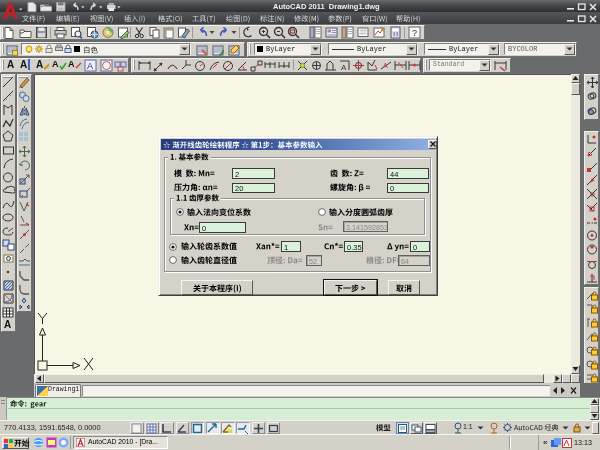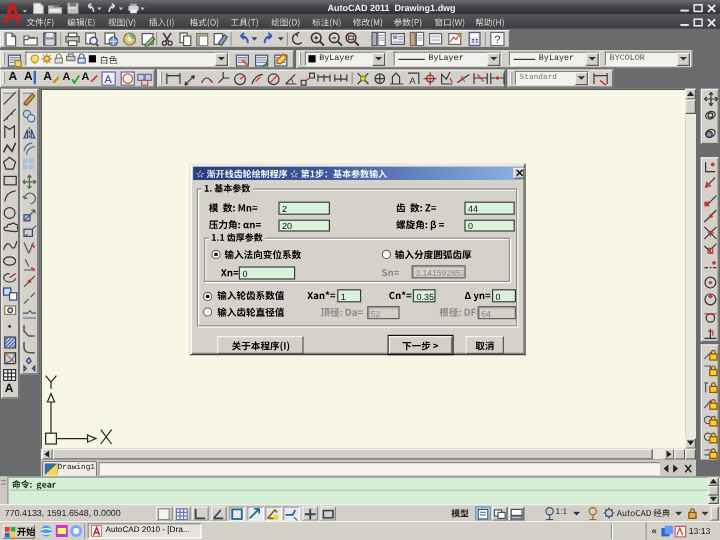--- a/index.html
+++ b/index.html
@@ -1008,21 +1008,21 @@
 <div style="position:absolute;left:181px;top:254.5px;width:57px;height:10px">
     <svg width="57" height="10" viewBox="0 0 57 10" style="display:block">
       <path transform="translate(0,8.2)" d="M5.8 -3.6V-0.6H6.5V-3.6ZM6.8 -3.9V-0.2C6.8 -0.1 6.8 -0.1 6.7 -0.1C6.6 -0.1 6.2 -0.1 5.9 -0.1C6.0 0.1 6.1 0.4 6.1 0.6C6.6 0.6 7.0 0.6 7.2 0.5C7.5 0.4 7.5 0.2 7.5 -0.2V-3.9ZM5.2 -6.9C4.7 -6.1 3.8 -5.5 3.0 -5.1V-5.9H1.9C1.9 -6.2 2.0 -6.4 2.0 -6.7L1.1 -6.8C1.1 -6.5 1.1 -6.2 1.0 -5.9H0.3V-5.0H0.9C0.8 -4.5 0.7 -4.0 0.6 -3.9C0.5 -3.5 0.4 -3.3 0.2 -3.2C0.3 -3.0 0.5 -2.6 0.5 -2.5C0.6 -2.5 0.9 -2.6 1.1 -2.6H1.6V-1.7C1.1 -1.6 0.6 -1.5 0.3 -1.5L0.4 -0.6L1.6 -0.9V0.7H2.4V-1.0L3.0 -1.2L2.9 -2.0L2.4 -1.9V-2.6H2.9V-3.4H2.4V-4.5H1.6V-3.4H1.2C1.4 -3.9 1.6 -4.5 1.7 -5.0H2.9L2.7 -4.9C2.9 -4.7 3.2 -4.4 3.3 -4.2L3.7 -4.4V-4.1H6.9V-4.5L7.3 -4.2C7.4 -4.5 7.7 -4.8 7.9 -5.0C7.1 -5.3 6.4 -5.7 5.9 -6.3L6.0 -6.5ZM4.4 -4.9C4.7 -5.1 5.1 -5.4 5.4 -5.7C5.6 -5.4 6.0 -5.1 6.3 -4.9ZM4.8 -3.0V-2.6H4.0V-3.0ZM3.2 -3.8V0.7H4.0V-0.9H4.8V-0.2C4.8 -0.1 4.7 -0.1 4.7 -0.1C4.6 -0.1 4.4 -0.1 4.2 -0.1C4.3 0.1 4.4 0.5 4.4 0.7C4.8 0.7 5.0 0.7 5.3 0.5C5.5 0.4 5.5 0.2 5.5 -0.2V-3.8ZM4.0 -2.0H4.8V-1.5H4.0Z M10.2 -5.9C10.7 -5.6 11.1 -5.2 11.4 -4.7C11.0 -2.6 10.0 -1.0 8.3 -0.2C8.5 0.0 9.0 0.4 9.1 0.6C10.6 -0.2 11.6 -1.6 12.2 -3.4C13.0 -1.9 13.7 -0.3 15.4 0.6C15.4 0.4 15.7 -0.2 15.8 -0.5C13.2 -2.1 13.3 -4.9 10.8 -6.8Z M19.8 -3.6C19.5 -2.5 18.9 -1.6 17.8 -1.1C18.1 -1.0 18.4 -0.7 18.6 -0.5C19.1 -0.8 19.6 -1.3 20.0 -1.8C20.5 -1.4 21.2 -0.9 21.6 -0.5L22.2 -1.2C21.8 -1.6 21.0 -2.1 20.4 -2.6C20.5 -2.8 20.6 -3.1 20.7 -3.5ZM16.8 -3.5V0.4H22.3V0.7H23.3V-3.5H22.3V-0.4H17.8V-3.5ZM16.4 -4.6V-3.8H23.7V-4.6H20.5V-5.3H22.9V-6.1H20.5V-6.8H19.5V-4.6H18.5V-6.4H17.5V-4.6Z M30.4 -3.5C30.0 -3.2 29.4 -2.8 28.9 -2.5V-3.8H28.2C28.7 -4.3 29.1 -4.9 29.4 -5.4C29.9 -4.6 30.5 -3.8 31.1 -3.2C31.3 -3.5 31.6 -3.8 31.8 -4.0C31.1 -4.5 30.3 -5.5 29.9 -6.4L30.0 -6.6L29.0 -6.8C28.6 -5.9 28.0 -4.7 26.9 -3.9C27.1 -3.7 27.4 -3.4 27.5 -3.1C27.7 -3.3 27.8 -3.4 28.0 -3.6V-0.7C28.0 0.2 28.2 0.5 29.2 0.5C29.4 0.5 30.1 0.5 30.3 0.5C31.2 0.5 31.4 0.1 31.5 -1.1C31.3 -1.2 30.9 -1.3 30.6 -1.5C30.6 -0.6 30.6 -0.4 30.3 -0.4C30.1 -0.4 29.5 -0.4 29.3 -0.4C29.0 -0.4 28.9 -0.4 28.9 -0.7V-1.5C29.6 -1.8 30.4 -2.3 31.0 -2.7ZM24.6 -2.5C24.6 -2.6 24.9 -2.6 25.2 -2.6H25.7V-1.7C25.2 -1.6 24.6 -1.5 24.2 -1.5L24.4 -0.6L25.7 -0.8V0.7H26.6V-0.9L27.4 -1.1L27.4 -1.9L26.6 -1.8V-2.6H27.3L27.3 -3.5H26.6V-4.6H25.7V-3.5H25.3C25.5 -3.9 25.7 -4.5 25.9 -5.0H27.3V-5.9H26.1C26.2 -6.2 26.2 -6.4 26.2 -6.6L25.4 -6.8C25.3 -6.5 25.3 -6.2 25.2 -5.9H24.3V-5.0H25.0C24.9 -4.5 24.8 -4.1 24.7 -3.9C24.6 -3.5 24.4 -3.3 24.3 -3.2C24.4 -3.0 24.5 -2.6 24.6 -2.5Z M33.4 -5.0V-0.4H32.3V0.5H39.7V-0.4H38.7V-5.0H36.2L36.3 -5.4H39.5V-6.2H36.5L36.5 -6.7L35.5 -6.8L35.4 -6.2H32.5V-5.4H35.3L35.3 -5.0ZM34.3 -3.1H37.7V-2.7H34.3ZM34.3 -3.8V-4.2H37.7V-3.8ZM34.3 -2.0H37.7V-1.5H34.3ZM34.3 -0.4V-0.8H37.7V-0.4Z M41.9 -6.8C41.6 -6.3 40.9 -5.6 40.2 -5.2C40.4 -5.0 40.6 -4.6 40.7 -4.4C41.5 -4.9 42.3 -5.7 42.8 -6.4ZM43.1 -6.4V-5.5H45.8C45.0 -4.7 43.7 -3.9 42.4 -3.6C42.6 -3.4 42.9 -3.0 43.0 -2.8C43.8 -3.0 44.6 -3.4 45.3 -3.9C46.0 -3.5 46.8 -3.1 47.2 -2.8L47.7 -3.6C47.3 -3.8 46.7 -4.2 46.0 -4.5C46.6 -4.9 47.0 -5.4 47.4 -6.0L46.7 -6.4L46.5 -6.4ZM43.2 -2.7V-1.8H44.7V-0.4H42.7V0.5H47.7V-0.4H45.7V-1.8H47.3V-2.7ZM42.1 -5.0C41.6 -4.2 40.9 -3.5 40.2 -3.0C40.3 -2.7 40.5 -2.2 40.6 -2.0C40.8 -2.2 41.0 -2.4 41.3 -2.6V0.7H42.2V-3.7C42.5 -4.0 42.7 -4.3 42.9 -4.7Z M52.7 -6.8C52.7 -6.6 52.6 -6.3 52.6 -6.1H50.7V-5.2H52.5L52.4 -4.7H51.0V-0.2H50.3V0.6H55.7V-0.2H55.1V-4.7H53.3L53.4 -5.2H55.6V-6.1H53.6L53.7 -6.8ZM51.9 -0.2V-0.7H54.2V-0.2ZM51.9 -2.9H54.2V-2.4H51.9ZM51.9 -3.6V-4.0H54.2V-3.6ZM51.9 -1.8H54.2V-1.4H51.9ZM49.9 -6.8C49.5 -5.6 48.8 -4.5 48.2 -3.8C48.3 -3.5 48.6 -3.0 48.7 -2.8C48.8 -2.9 49.0 -3.1 49.1 -3.3V0.7H50.0V-4.7C50.3 -5.3 50.6 -5.9 50.8 -6.5Z" fill="#000"></path>
     </svg>
   </div>
 <div style="position:absolute;left:267px;top:254.5px;width:36px;height:10px">
     <svg width="36" height="10" viewBox="0 0 36 10" style="display:block">
       <path transform="translate(0,8.2)" d="M5.1 -3.8V-2.4C5.1 -1.6 5.0 -0.6 3.0 -0.0C3.2 0.1 3.5 0.5 3.6 0.7C5.6 -0.1 6.0 -1.3 6.0 -2.3V-3.8ZM5.6 -0.6C6.2 -0.2 6.9 0.4 7.2 0.7L7.8 0.0C7.5 -0.3 6.8 -0.9 6.2 -1.2ZM3.7 -5.1V-1.2H4.6V-4.2H6.5V-1.2H7.5V-5.1H5.7L6.0 -5.7H7.8V-6.5H3.4V-5.7H5.0C4.9 -5.5 4.9 -5.3 4.8 -5.1ZM0.3 -6.3V-5.4H1.4V-0.6C1.4 -0.5 1.4 -0.4 1.3 -0.4C1.1 -0.4 0.7 -0.4 0.3 -0.4C0.4 -0.2 0.6 0.3 0.6 0.5C1.2 0.5 1.7 0.5 2.0 0.3C2.3 0.2 2.4 -0.1 2.4 -0.6V-5.4H3.2V-6.3Z M9.9 -6.8C9.6 -6.3 8.9 -5.6 8.2 -5.2C8.4 -5.0 8.6 -4.6 8.7 -4.4C9.5 -4.9 10.3 -5.7 10.8 -6.4ZM11.1 -6.4V-5.5H13.8C13.0 -4.7 11.7 -3.9 10.4 -3.6C10.6 -3.4 10.9 -3.0 11.0 -2.8C11.8 -3.0 12.6 -3.4 13.3 -3.9C14.0 -3.5 14.8 -3.1 15.2 -2.8L15.7 -3.6C15.3 -3.8 14.7 -4.2 14.0 -4.5C14.6 -4.9 15.0 -5.4 15.4 -6.0L14.7 -6.4L14.5 -6.4ZM11.2 -2.7V-1.8H12.7V-0.4H10.7V0.5H15.7V-0.4H13.7V-1.8H15.3V-2.7ZM10.1 -5.0C9.6 -4.2 8.9 -3.5 8.2 -3.0C8.3 -2.7 8.5 -2.2 8.6 -2.0C8.8 -2.2 9.0 -2.4 9.3 -2.6V0.7H10.2V-3.7C10.5 -4.0 10.7 -4.3 10.9 -4.7Z M17.3 -2.9C17.7 -2.9 18.0 -3.3 18.0 -3.7C18.0 -4.1 17.7 -4.5 17.3 -4.5C16.9 -4.5 16.6 -4.1 16.6 -3.7C16.6 -3.3 16.9 -2.9 17.3 -2.9ZM17.3 0.1C17.7 0.1 18.0 -0.2 18.0 -0.7C18.0 -1.1 17.7 -1.4 17.3 -1.4C16.9 -1.4 16.6 -1.1 16.6 -0.7C16.6 -0.2 16.9 0.1 17.3 0.1Z M21.1 0.0H22.8C24.6 0.0 25.7 -1.0 25.7 -3.0C25.7 -5.0 24.6 -5.9 22.8 -5.9H21.1ZM22.3 -1.0V-5.0H22.7C23.8 -5.0 24.5 -4.4 24.5 -3.0C24.5 -1.6 23.8 -1.0 22.7 -1.0Z M27.9 0.1C28.4 0.1 28.8 -0.1 29.2 -0.5H29.2L29.3 0.0H30.3V-2.6C30.3 -3.9 29.7 -4.6 28.6 -4.6C27.9 -4.6 27.2 -4.3 26.7 -4.0L27.1 -3.2C27.5 -3.5 27.9 -3.6 28.4 -3.6C28.9 -3.6 29.1 -3.3 29.1 -2.9C27.3 -2.7 26.5 -2.2 26.5 -1.2C26.5 -0.5 27.1 0.1 27.9 0.1ZM28.2 -0.8C27.9 -0.8 27.7 -1.0 27.7 -1.3C27.7 -1.7 28.0 -2.0 29.1 -2.1V-1.2C28.8 -1.0 28.6 -0.8 28.2 -0.8Z M31.2 -3.6H35.3V-4.4H31.2ZM31.2 -1.5H35.3V-2.4H31.2Z" fill="#888"></path>
     </svg>
   </div>
-<div style="position:absolute;left:306px;top:255px;width:27px;height:10.5px;background:#d5d2ca;border:1px solid #606060;box-shadow:inset 1px 1px 0 #a8a49c;overflow:hidden">
+<div style="position:absolute;left:306px;top:255px;width:16px;height:10.5px;background:#d5d2ca;border:1px solid #606060;box-shadow:inset 1px 1px 0 #a8a49c;overflow:hidden">
     <span style="font:7.2px 'Liberation Sans',sans-serif;color:#878787;position:absolute;left:2px;top:0.5px;white-space:nowrap">52</span>
   </div>
 <div style="position:absolute;left:366px;top:254.5px;width:36px;height:10px">
     <svg width="36" height="10" viewBox="0 0 36 10" style="display:block">
       <path transform="translate(0,8.2)" d="M1.4 -6.8V-5.3H0.3V-4.4H1.4C1.2 -3.4 0.7 -2.3 0.2 -1.7C0.4 -1.4 0.6 -1.0 0.7 -0.7C1.0 -1.1 1.2 -1.8 1.4 -2.4V0.7H2.3V-2.9C2.5 -2.6 2.6 -2.3 2.7 -2.1L3.2 -2.7C3.1 -2.9 2.5 -3.9 2.3 -4.1V-4.4H3.1V-5.3H2.3V-6.8ZM6.2 -4.3V-3.6H4.4V-4.3ZM6.2 -5.0H4.4V-5.6H6.2ZM3.5 0.7C3.7 0.6 4.0 0.5 5.5 0.1C5.5 -0.1 5.5 -0.5 5.5 -0.7L4.4 -0.5V-2.8H4.9C5.3 -1.2 5.9 0.0 7.2 0.7C7.3 0.4 7.6 0.0 7.8 -0.1C7.3 -0.4 6.8 -0.8 6.5 -1.2C6.8 -1.4 7.2 -1.8 7.6 -2.0L7.0 -2.7C6.7 -2.5 6.4 -2.1 6.0 -1.9C5.9 -2.2 5.8 -2.5 5.7 -2.8H7.1V-6.5H3.4V-0.7C3.4 -0.3 3.2 -0.1 3.1 -0.0C3.2 0.1 3.4 0.5 3.5 0.7Z M9.9 -6.8C9.6 -6.3 8.9 -5.6 8.2 -5.2C8.4 -5.0 8.6 -4.6 8.7 -4.4C9.5 -4.9 10.3 -5.7 10.8 -6.4ZM11.1 -6.4V-5.5H13.8C13.0 -4.7 11.7 -3.9 10.4 -3.6C10.6 -3.4 10.9 -3.0 11.0 -2.8C11.8 -3.0 12.6 -3.4 13.3 -3.9C14.0 -3.5 14.8 -3.1 15.2 -2.8L15.7 -3.6C15.3 -3.8 14.7 -4.2 14.0 -4.5C14.6 -4.9 15.0 -5.4 15.4 -6.0L14.7 -6.4L14.5 -6.4ZM11.2 -2.7V-1.8H12.7V-0.4H10.7V0.5H15.7V-0.4H13.7V-1.8H15.3V-2.7ZM10.1 -5.0C9.6 -4.2 8.9 -3.5 8.2 -3.0C8.3 -2.7 8.5 -2.2 8.6 -2.0C8.8 -2.2 9.0 -2.4 9.3 -2.6V0.7H10.2V-3.7C10.5 -4.0 10.7 -4.3 10.9 -4.7Z M17.3 -2.9C17.7 -2.9 18.0 -3.3 18.0 -3.7C18.0 -4.1 17.7 -4.5 17.3 -4.5C16.9 -4.5 16.6 -4.1 16.6 -3.7C16.6 -3.3 16.9 -2.9 17.3 -2.9ZM17.3 0.1C17.7 0.1 18.0 -0.2 18.0 -0.7C18.0 -1.1 17.7 -1.4 17.3 -1.4C16.9 -1.4 16.6 -1.1 16.6 -0.7C16.6 -0.2 16.9 0.1 17.3 0.1Z M21.1 0.0H22.8C24.6 0.0 25.7 -1.0 25.7 -3.0C25.7 -5.0 24.6 -5.9 22.8 -5.9H21.1ZM22.3 -1.0V-5.0H22.7C23.8 -5.0 24.5 -4.4 24.5 -3.0C24.5 -1.6 23.8 -1.0 22.7 -1.0Z M26.9 0.0H28.0V-2.4H30.1V-3.4H28.0V-4.9H30.5V-5.9H26.9Z M31.1 -3.6H35.2V-4.4H31.1ZM31.1 -1.5H35.2V-2.4H31.1Z" fill="#888"></path>
     </svg>
   </div>
 <div style="position:absolute;left:398px;top:255px;width:32px;height:10.5px;background:#d5d2ca;border:1px solid #606060;box-shadow:inset 1px 1px 0 #a8a49c;overflow:hidden">
     <span style="font:7.2px 'Liberation Sans',sans-serif;color:#878787;position:absolute;left:2px;top:0.5px;white-space:nowrap">64</span>
   </div>

